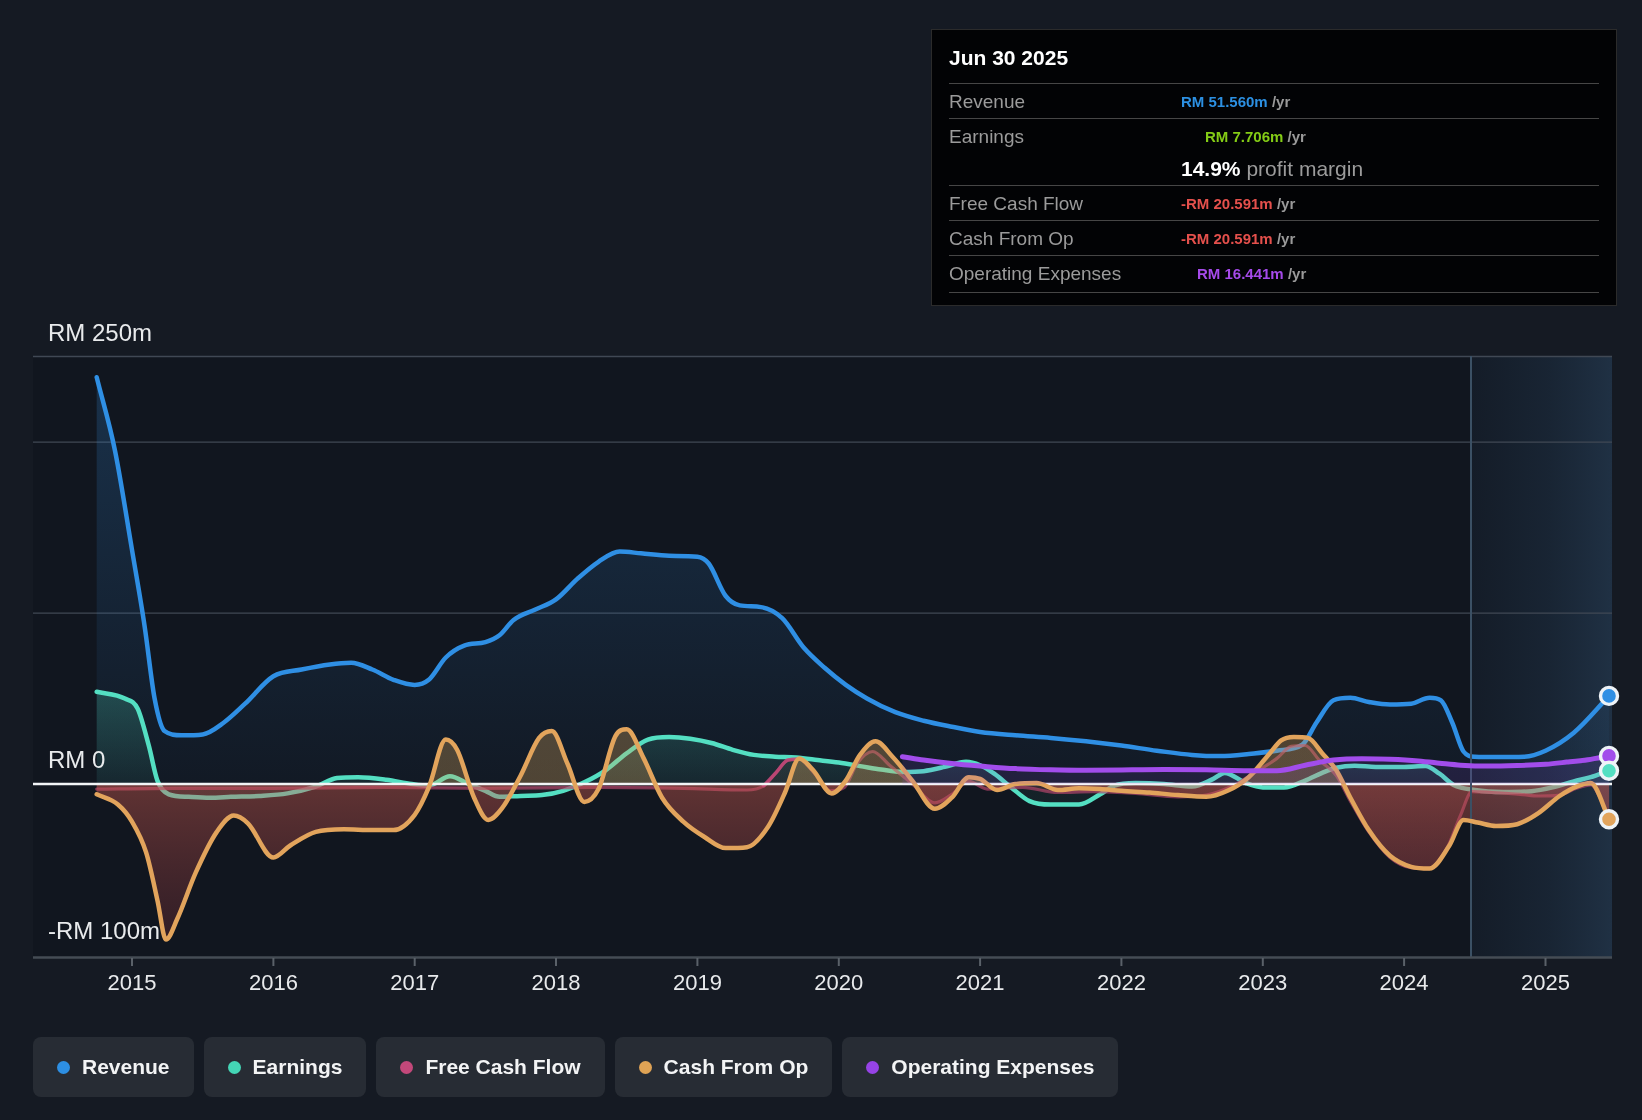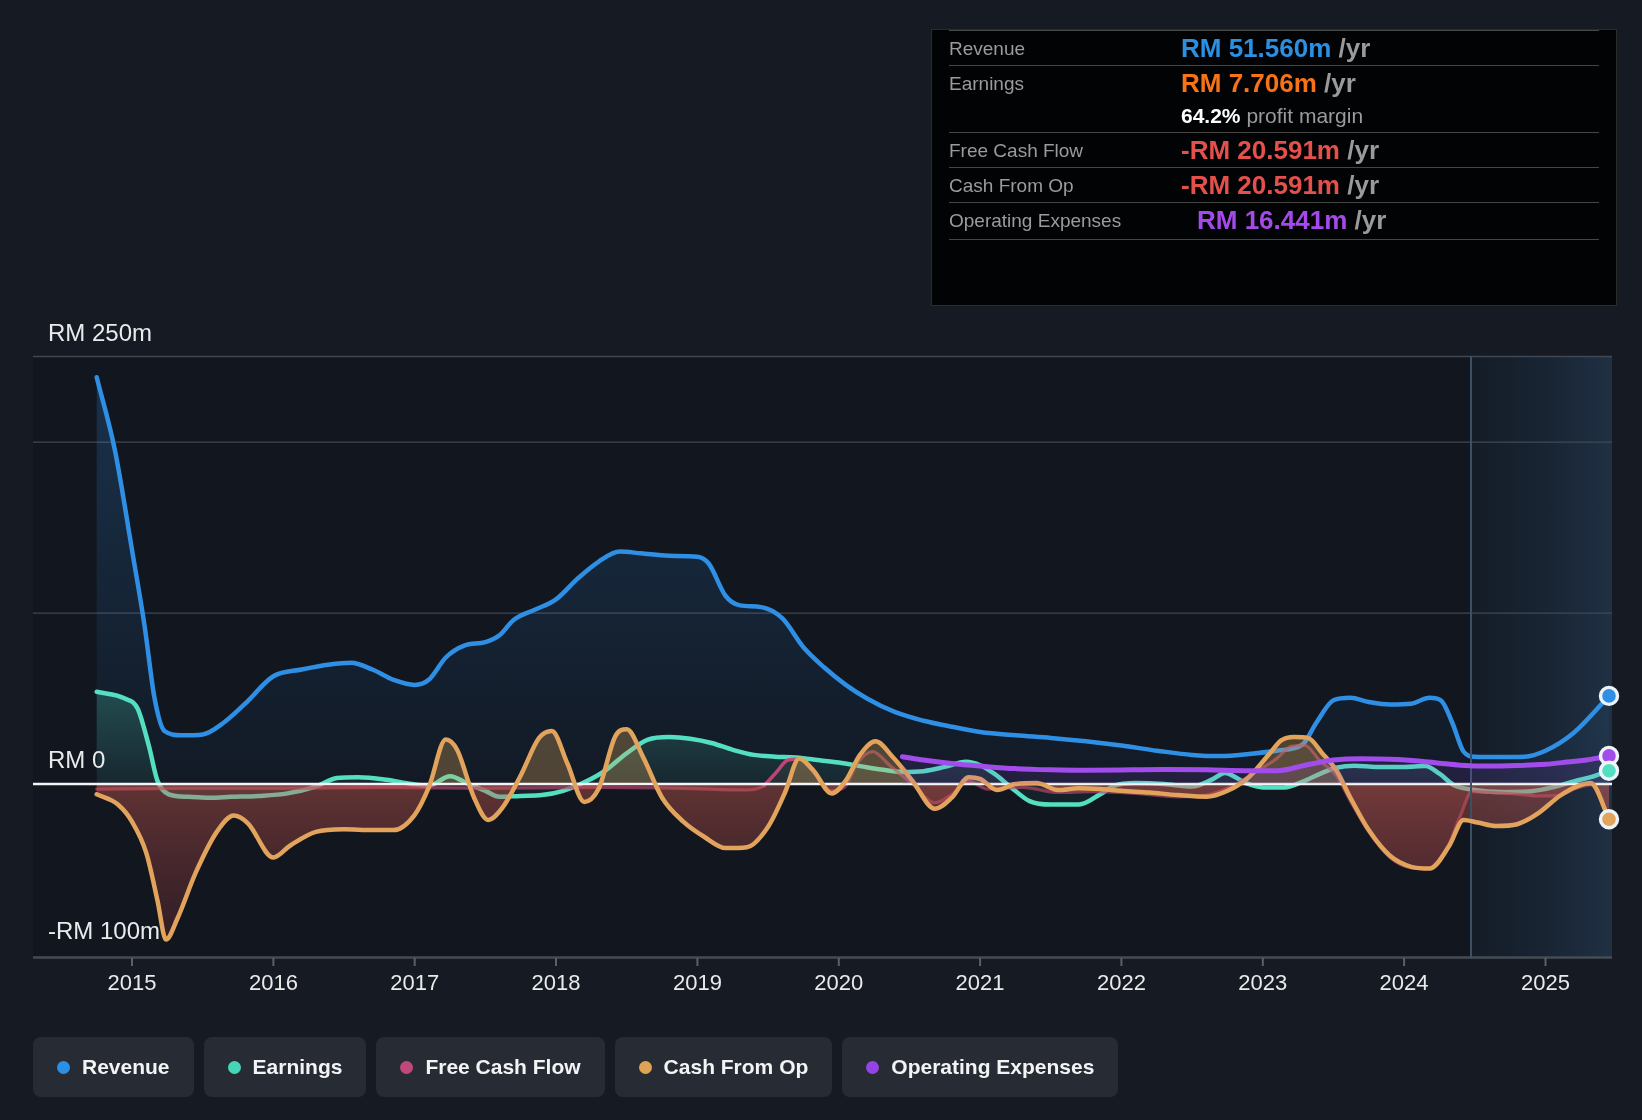--- a/index.html
+++ b/index.html
@@ -8,21 +8,21 @@
 #stage { position:relative; width:1642px; height:1120px; }
 #stage > svg { position:absolute; left:0; top:0; }
 .ax { fill:#e8eaec; font-family:"Liberation Sans",sans-serif; font-size:22px; }
 .axl { fill:#e8eaec; font-family:"Liberation Sans",sans-serif; font-size:24px; }
 #tooltip { position:absolute; left:931px; top:29px; width:686px; height:277px;
   background:#020305; border:1px solid #2b2b2b; color:#9b9b9b; font-size:19px; }
 #tooltip .tt-title { height:53px; line-height:56px; padding-left:17px; color:#fff;
   font-size:21px; font-weight:bold; }
 #tooltip .row { position:relative; border-top:1px solid #464646; margin:0 17px; }
 #tooltip .row .lab { position:absolute; left:0; top:0; line-height:35px; }
-#tooltip .row .val { position:absolute; left:232px; top:0; line-height:35px; font-weight:bold; font-size:26px; }
+#tooltip .row .val { position:absolute; left:232px; top:0; line-height:35px; font-weight:bold; font-size:15px; }
 #tooltip .row .yr { color:#9a9a9a; }
 #tooltip .sub { position:absolute; left:232px; top:33px; line-height:33px; color:#9b9b9b; font-size:21px; }
 #tooltip .sub b { color:#fff; }
 #legend { position:absolute; left:33px; top:1037px; display:flex; gap:10px; }
 .pill { height:60px; display:flex; align-items:center; background:#272c34;
   border-radius:8px; padding:0 24px; color:#f3f4f5; font-size:21px; font-weight:bold; }
 .pill .dot { width:13px; height:13px; border-radius:50%; margin-right:12px; flex:0 0 13px; }
 </style>
 </head>
 <body>
@@ -99,28 +99,29 @@
       <text x="556.0" y="990" text-anchor="middle" class="ax">2018</text>
       <text x="697.4" y="990" text-anchor="middle" class="ax">2019</text>
       <text x="838.8" y="990" text-anchor="middle" class="ax">2020</text>
       <text x="980.1" y="990" text-anchor="middle" class="ax">2021</text>
       <text x="1121.4" y="990" text-anchor="middle" class="ax">2022</text>
       <text x="1262.8" y="990" text-anchor="middle" class="ax">2023</text>
       <text x="1404.1" y="990" text-anchor="middle" class="ax">2024</text>
       <text x="1545.5" y="990" text-anchor="middle" class="ax">2025</text>
 </svg>
 <div id="tooltip">
+  <div class="tt-title">Jun 30 2025</div>
   <div class="row" style="height:35px;">
         <span class="lab">Revenue</span>
         <span class="val"><span style="color:#2c90e2;">RM 51.560m</span> <span class="yr">/yr</span></span>
       </div>
   <div class="row" style="height:67px;">
         <span class="lab">Earnings</span>
-        <span class="val"><span style="color:#f97316;">RM 7.706m</span> <span class="yr">/yr</span></span>
-        <span class="sub"><b>64.2%</b> profit margin</span>
+        <span class="val"><span style="color:#84cc16;margin-left:24px;">RM 7.706m</span> <span class="yr">/yr</span></span>
+        <span class="sub"><b>14.9%</b> profit margin</span>
       </div>
   <div class="row" style="height:35px;">
         <span class="lab">Free Cash Flow</span>
         <span class="val"><span style="color:#e4504c;">-RM 20.591m</span> <span class="yr">/yr</span></span>
       </div>
   <div class="row" style="height:35px;">
         <span class="lab">Cash From Op</span>
         <span class="val"><span style="color:#e4504c;">-RM 20.591m</span> <span class="yr">/yr</span></span>
       </div>
   <div class="row" style="height:37px;">

